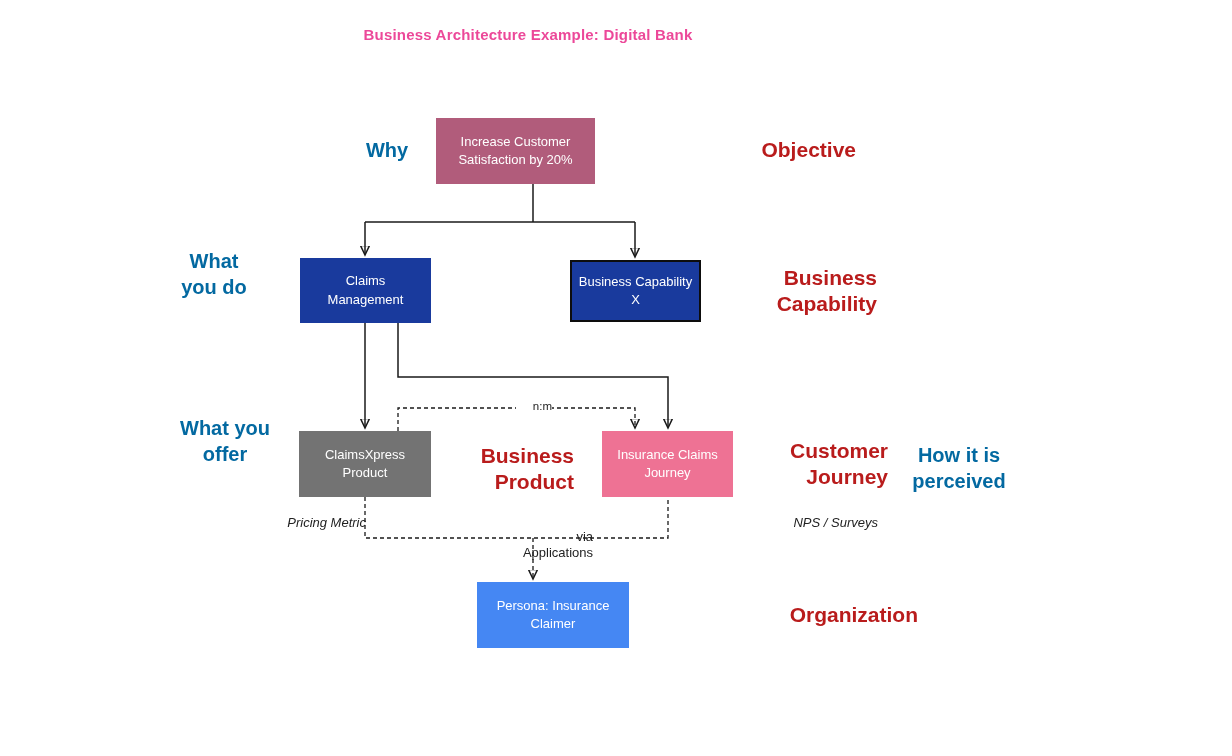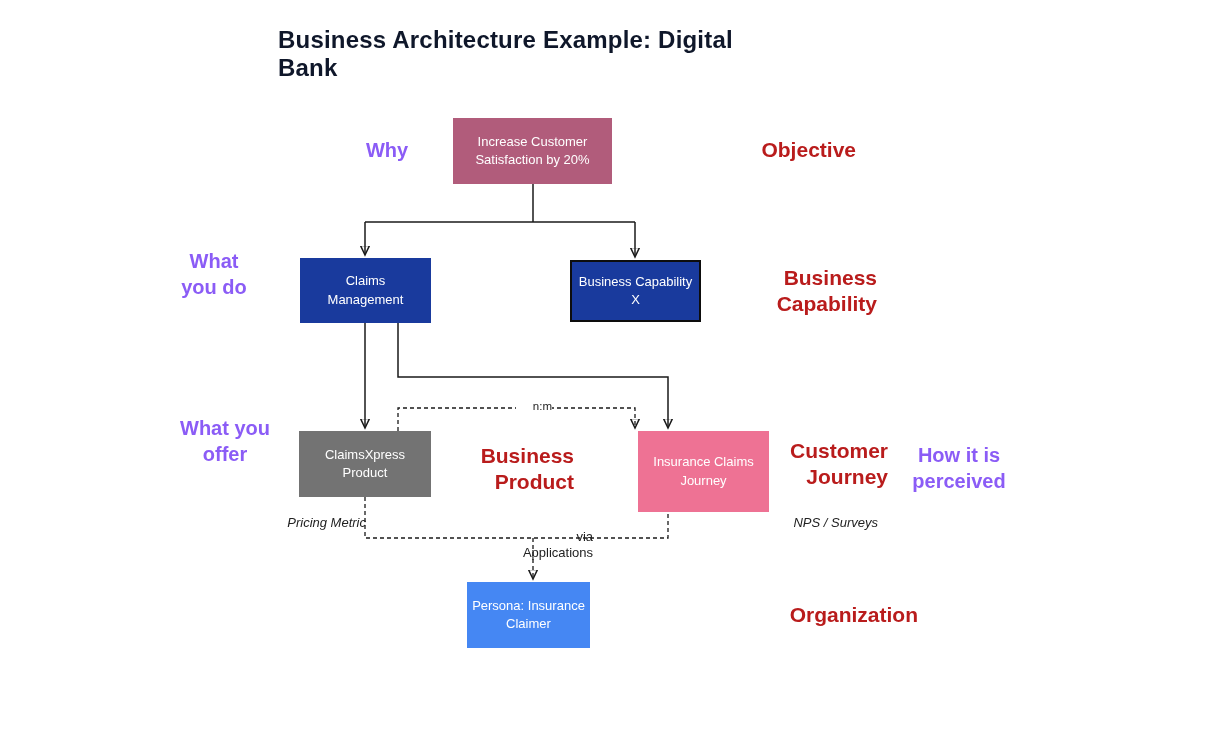--- a/index.html
+++ b/index.html
@@ -13,51 +13,52 @@
     height: 756px;
     background: #ffffff;
     font-family: "Liberation Sans", sans-serif;
     overflow: hidden;
   }
   .title {
     position: absolute;
     top: 26px;
     left: 278px;
     width: 500px;
-    font-size: 24px;
+    text-align: center;
+    font-size: 15px;
     font-weight: 600;
-    color: #0f172a;
+    color: #ec4899;
     letter-spacing: 0.2px;
   }
   .node {
     position: absolute;
     display: flex;
     align-items: center;
     justify-content: center;
     text-align: center;
     color: #ffffff;
     font-size: 13px;
     font-weight: 500;
     line-height: 1.4;
     white-space: pre-line;
     box-sizing: border-box;
   }
-  .node-objective   { left: 453px; top: 118px; width: 159px; height: 66px; background: #b15c7b; text-align: center; }
+  .node-objective   { left: 436px; top: 118px; width: 159px; height: 66px; background: #b15c7b; text-align: center; }
   .node-claims      { left: 300px; top: 258px; width: 131px; height: 65px; background: #193a9d; }
   .node-bizcapx     { left: 570px; top: 260px; width: 131px; height: 62px; background: #193a9d; border: 2px solid #0d0d0d; }
   .node-claimsxpress{ left: 299px; top: 431px; width: 132px; height: 66px; background: #737373; }
-  .node-icj         { left: 602px; top: 431px; width: 131px; height: 81px; background: #ee7294; margin-left: 36px; }
-  .node-persona     { left: 467px; top: 582px; width: 123px; height: 66px; background: #4587f3; }
+  .node-icj         { left: 602px; top: 431px; width: 131px; height: 66px; background: #ee7294; }
+  .node-persona     { left: 477px; top: 582px; width: 152px; height: 66px; background: #4587f3; }
 
   .green-label {
     position: absolute;
     text-align: center;
     font-size: 20px;
     font-weight: 700;
-    color: #8b5cf6;
+    color: #0369a1;
     line-height: 1.28;
     white-space: pre-line;
   }
   .lbl-why          { left: 337px; top: 138px; width: 100px; }
   .lbl-whatyoudo    { left: 154px; top: 249px; width: 120px; }
   .lbl-whatyouoffer { left: 145px; top: 416px; width: 160px; }
   .lbl-howperceived { left: 879px; top: 443px; width: 160px; }
 
   .dark-label {
     position: absolute;

